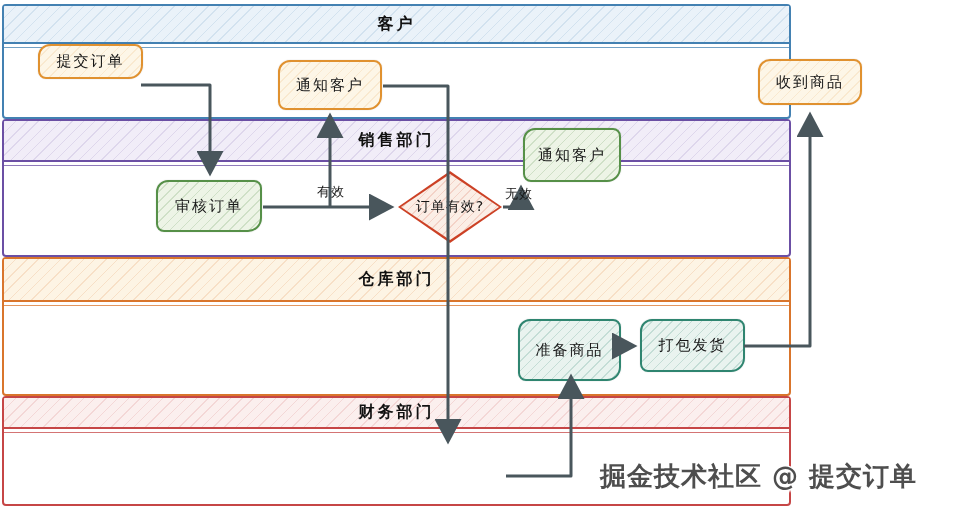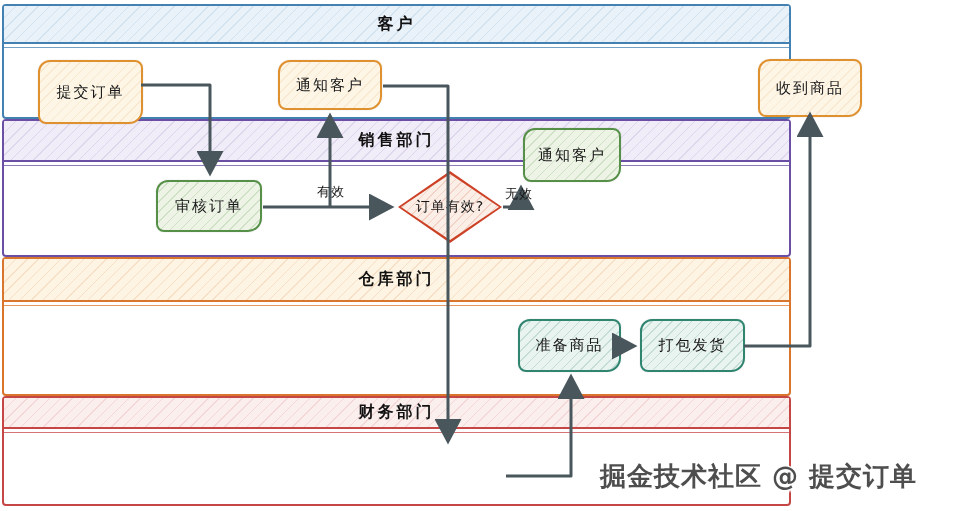--- a/index.html
+++ b/index.html
@@ -73,36 +73,36 @@
     <div class="lane-band">
       <span class="lane-title">仓库部门</span>
     </div>
   </div>
   <div class="lane finance" style="top:396px;height:110px;--bh:31px">
     <div class="lane-band">
       <span class="lane-title">财务部门</span>
     </div>
   </div>
 
-  <div class="node orange" style="left:38px;top:60px;width:105px;height:64px">
+  <div class="node orange" style="left:38px;top:44px;width:105px;height:35px">
     <span>提交订单</span>
   </div>
   <div class="node orange" style="left:278px;top:60px;width:104px;height:50px">
     <span>通知客户</span>
   </div>
-  <div class="node orange" style="left:758px;top:59px;width:104px;height:58px">
+  <div class="node orange" style="left:758px;top:59px;width:104px;height:46px">
     <span>收到商品</span>
   </div>
   <div class="node green" style="left:523px;top:128px;width:98px;height:54px">
     <span>通知客户</span>
   </div>
   <div class="node green" style="left:156px;top:180px;width:106px;height:52px">
     <span>审核订单</span>
   </div>
-  <div class="node teal" style="left:518px;top:319px;width:103px;height:53px">
+  <div class="node teal" style="left:518px;top:319px;width:103px;height:62px">
     <span>准备商品</span>
   </div>
   <div class="node teal" style="left:640px;top:319px;width:105px;height:53px">
     <span>打包发货</span>
   </div>
 
   <div class="diamond" style="left:398px;top:171px;width:104px;height:72px">
     <div class="d-border"></div>
     <div class="d-fill"></div>
     <div class="d-label">订单有效?</div>

